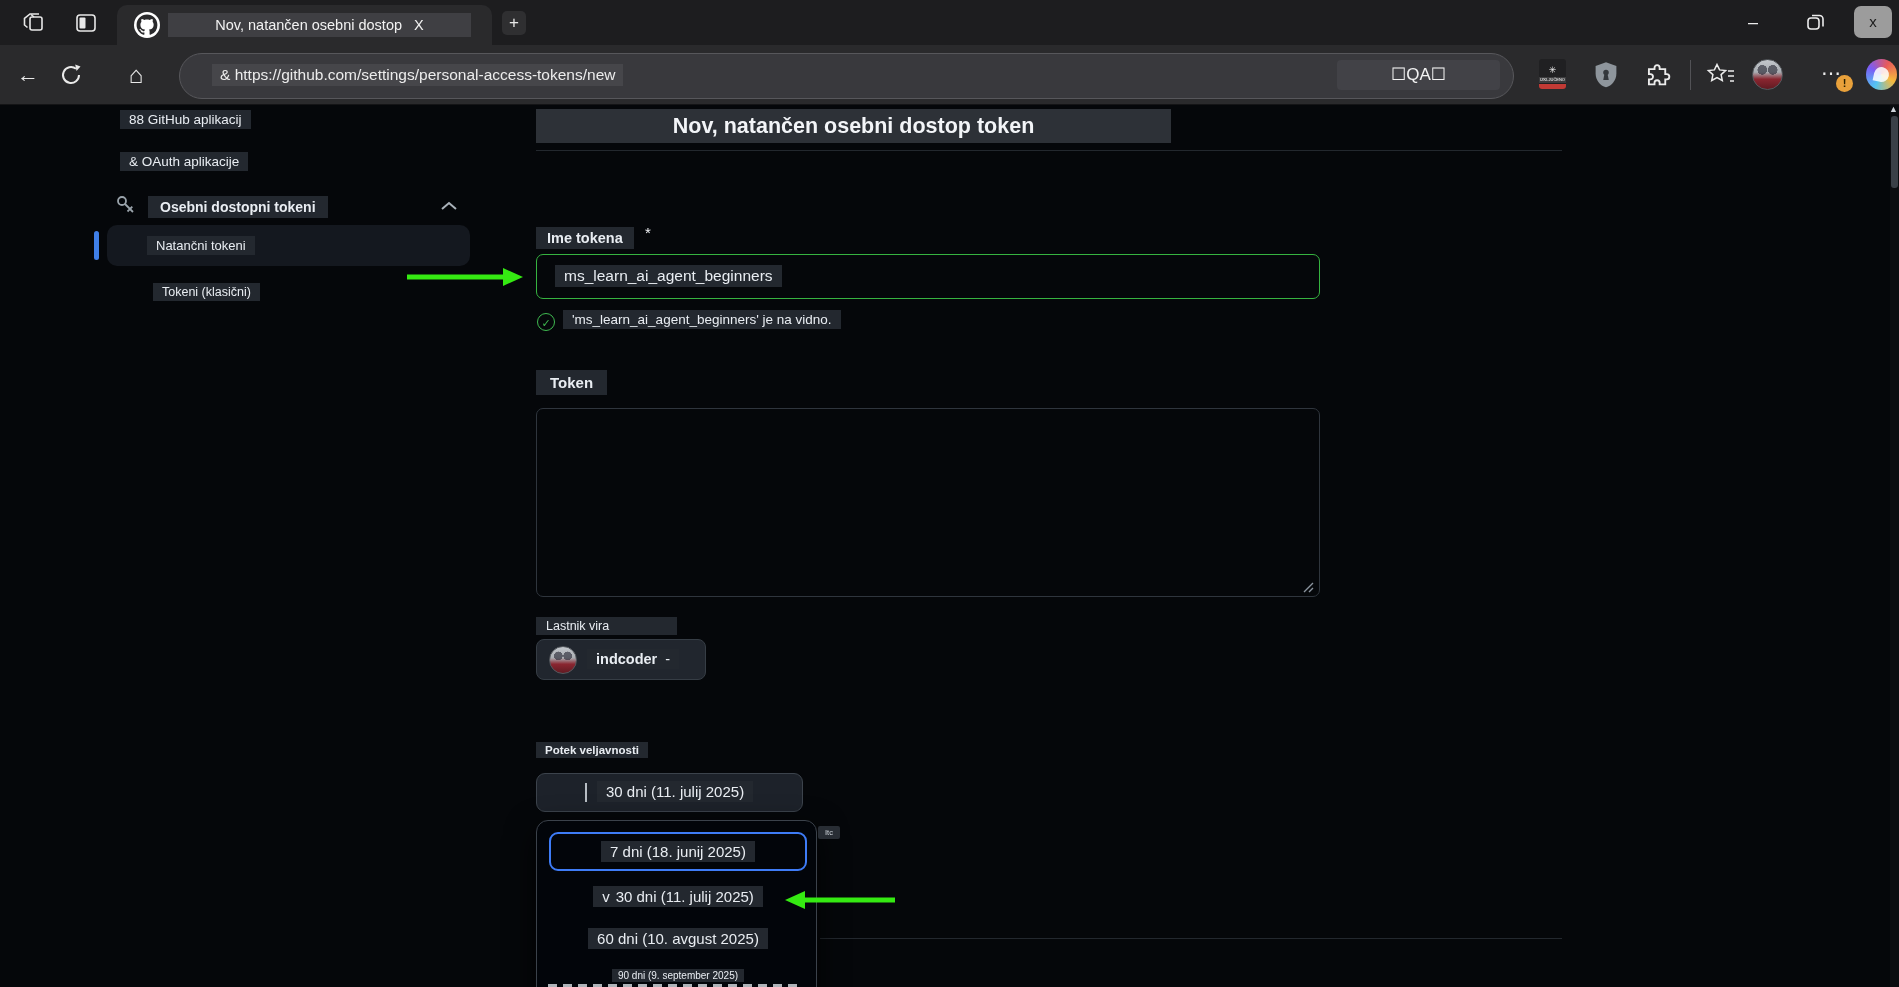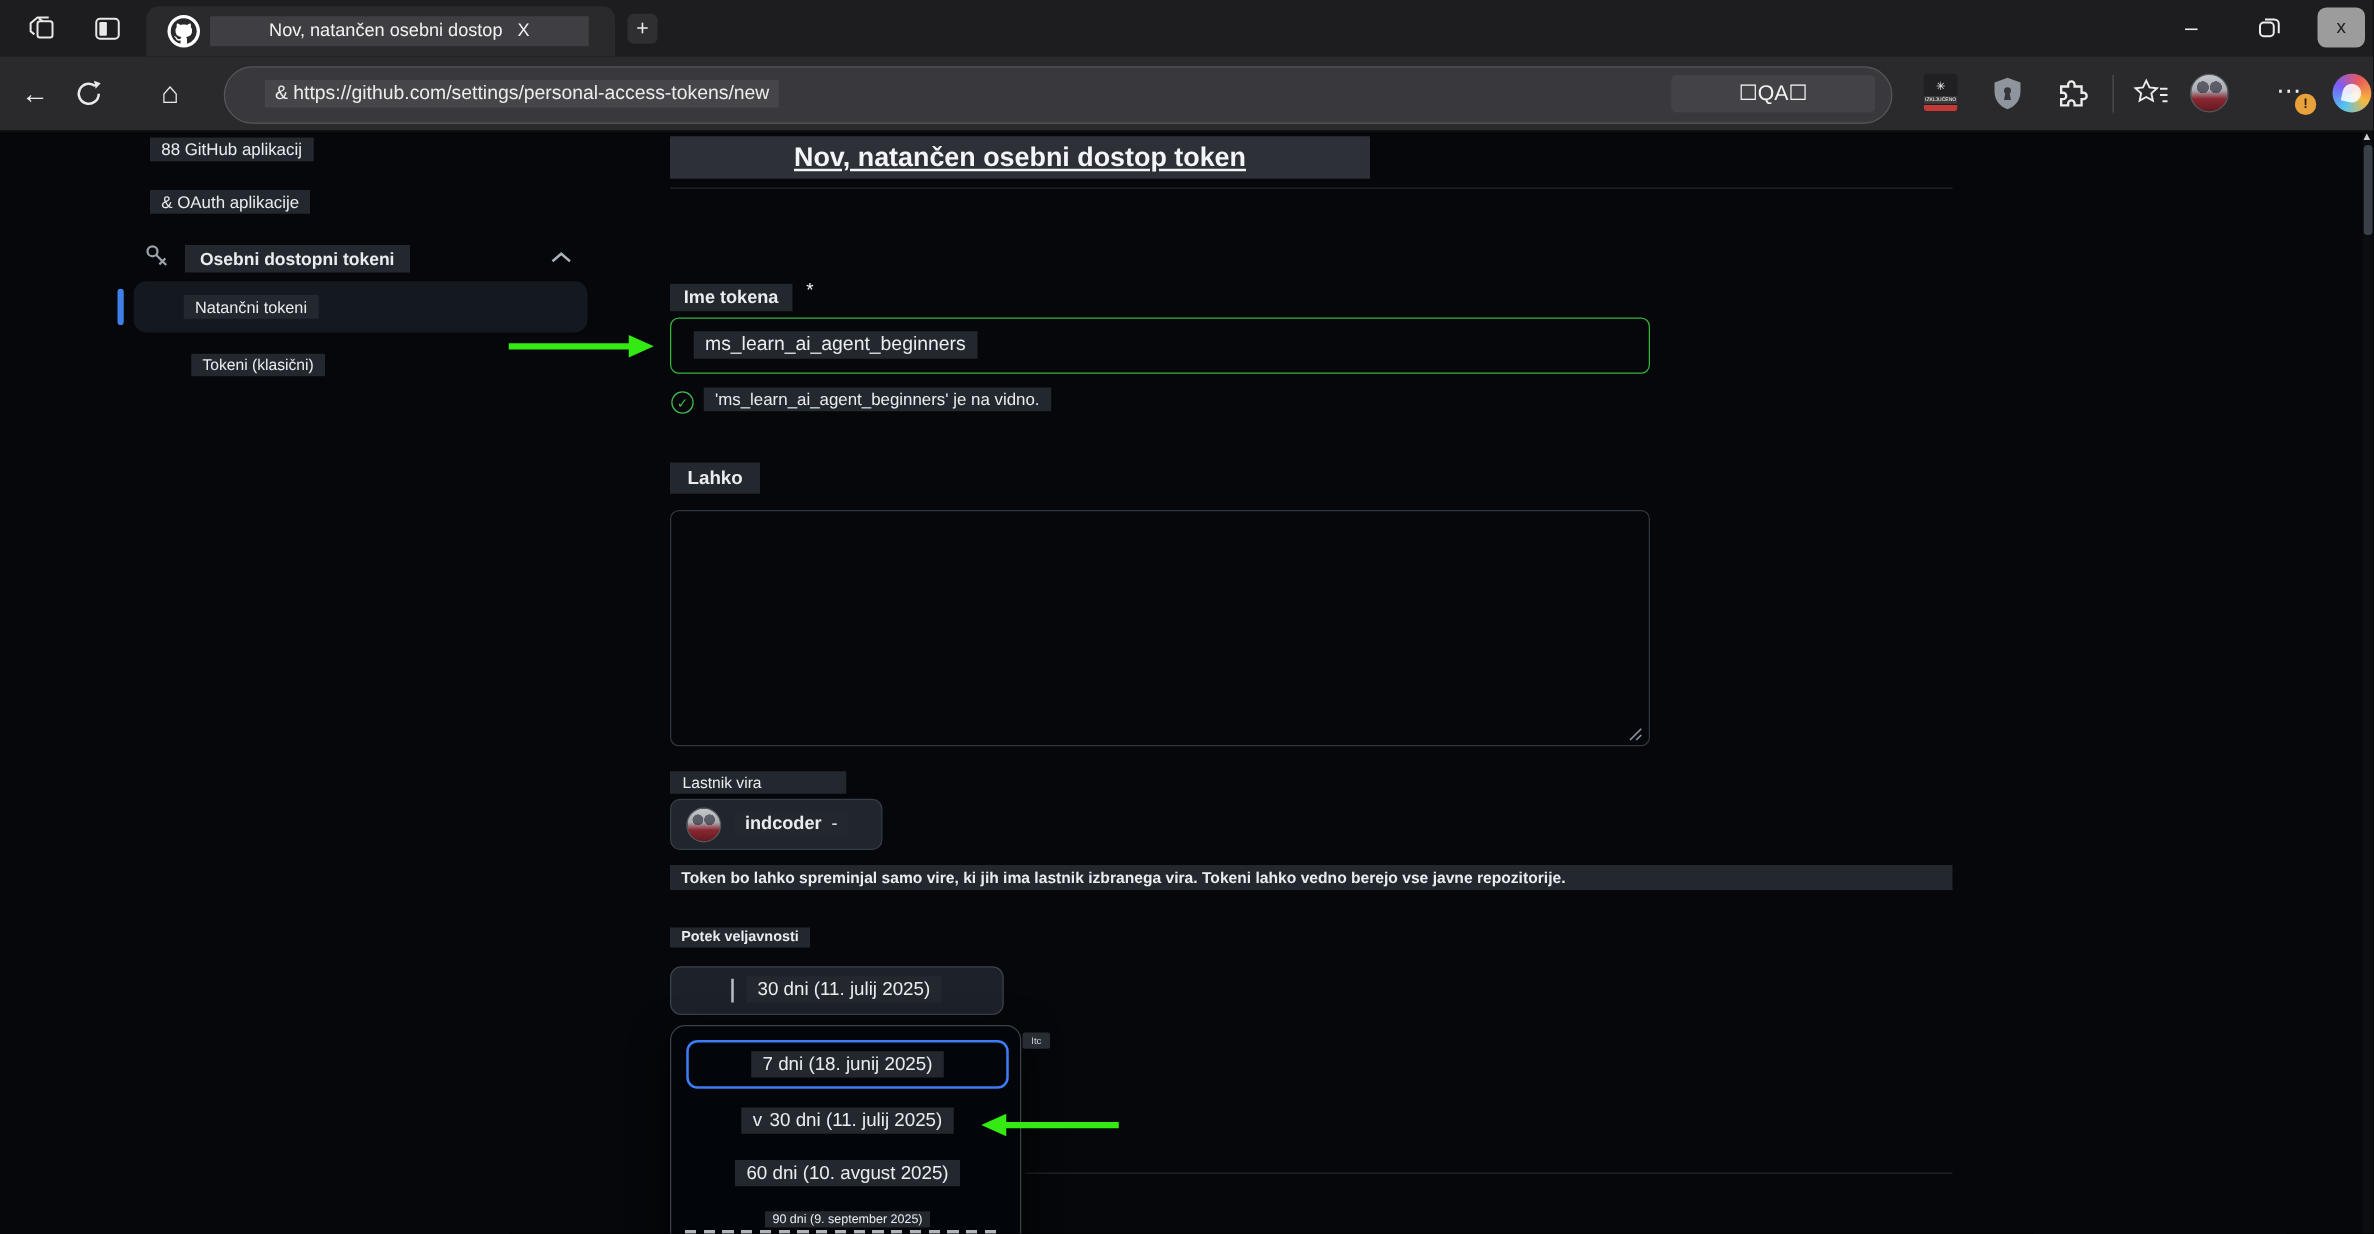--- a/index.html
+++ b/index.html
@@ -33,22 +33,22 @@
     background:conic-gradient(from 210deg,#53c4f2,#7b5cf5,#e8595b,#f6b93d,#53c4f2);}
   .warnbadge{left:1836px;top:75px;width:17px;height:17px;border-radius:50%;background:#e9a13b;color:#2b2100;
              font-size:11px;font-weight:bold;line-height:17px;text-align:center;}
   .extbox{left:1539px;top:59px;width:27px;height:30px;background:#202022;border-radius:3px;overflow:hidden;text-align:center;}
   .extspark{color:#f5f5f5;font-size:9px;line-height:10px;}
   .extlabel{display:block;background:#3c3c3e;color:#fff;font-size:4px;line-height:6px;}
   .extred{display:block;height:5px;background:#c13a35;margin-top:1px;}
   
   .hl{background:#23282f;color:#e9edf2;display:inline-block;padding:2px 9px;box-sizing:border-box;}
   .hl-dim{color:#c4cbd3;}
-  .pg-title{left:536px;top:109px;width:560px;height:34px;background:#2d3137;color:#f3f5f8;
-            font-size:21.5px;font-weight:600;line-height:34px;text-align:center;text-decoration:underline;}
+  .pg-title{left:536px;top:109px;width:635px;height:34px;background:#2d3137;color:#f3f5f8;
+            font-size:21.5px;font-weight:600;line-height:34px;text-align:center;}
   .divider{height:1px;background:#23282e;}
   .side-label{font-size:13px;}
   .sel-row{left:107px;top:225px;width:363px;height:41px;background:#14181f;border-radius:10px;}
   .sel-bar{left:94px;top:231px;width:5px;height:29px;border-radius:3px;background:#3f7fe8;}
   .green-input{left:536px;top:254px;width:784px;height:45px;border:1.5px solid #36b340;border-radius:7px;box-sizing:border-box;background:#05070a;}
   .txtarea{left:536px;top:408px;width:784px;height:189px;border:1px solid #2f353d;border-radius:7px;box-sizing:border-box;background:#05070a;}
   .owner-btn{left:536px;top:639px;width:170px;height:41px;background:#21262e;border:1px solid #363d45;border-radius:8px;box-sizing:border-box;}
   .select{left:536px;top:773px;width:267px;height:39px;background:#1d222a;border:1px solid #3c434c;border-radius:9px;box-sizing:border-box;}
   .caretbar{left:585px;top:783px;width:2px;height:19px;background:#c9ced5;opacity:.9;}
   .panel{left:536px;top:820px;width:281px;height:200px;background:#02050a;border:1.5px solid #3b424b;border-radius:12px;
@@ -194,37 +194,36 @@
       <line x1="2" y1="11" x2="99" y2="11" stroke="#35ea12" stroke-width="5"></line>
       <polygon points="98,2 118,11 98,20" fill="#35ea12"></polygon>
     </svg>
   </div>
 
   <div class="abs" style="left:537px;top:313px;width:18px;height:18px;border:1.7px solid #3fb950;border-radius:50%;
        color:#3fb950;font-size:11px;line-height:18px;text-align:center;box-sizing:border-box;">✓</div>
   <div class="abs hl" style="left:563px;top:310px;font-size:13.5px;">'ms_learn_ai_agent_beginners' je na vidno.</div>
 
 
-  <div class="abs hl" style="left:536px;top:370px;font-size:15px;font-weight:600;padding:4px 14px;">Lahko</div>
+  <div class="abs hl" style="left:536px;top:370px;font-size:15px;font-weight:600;padding:4px 14px;">Token</div>
   <div class="abs txtarea"></div>
   <div class="abs" style="left:1300px;top:579px;">
     <svg width="14" height="14" viewBox="0 0 14 14" stroke="#8b949e" stroke-width="1.4">
       <path d="M13 4 4 13M13 9l-4 4"></path>
     </svg>
   </div>
 
   <div class="abs hl" style="left:536px;top:617px;font-size:12.5px;padding:2px 10px;width:141px;">Lastnik vira</div>
   <div class="abs owner-btn">
     <div class="avatar" style="position:absolute;left:12px;top:6px;width:28px;height:28px;"></div>
     <div class="hl" style="position:absolute;left:50px;top:9px;font-size:14.5px;font-weight:600;">
       <span>indcoder</span>
       <span style="font-weight:400;margin-left:4px;">-</span>
     </div>
   </div>
-  <div class="abs hl" style="left:536px;top:692px;width:1026px;font-size:12.5px;font-weight:600;padding:3px 9px;">Token bo lahko spreminjal samo vire, ki jih ima lastnik izbranega vira. Tokeni lahko vedno berejo vse javne repozitorije.</div>
 
   <div class="abs hl" style="left:536px;top:742px;font-size:11.5px;font-weight:bold;padding:2px 9px;">Potek veljavnosti</div>
   <div class="abs select"></div>
   <div class="abs caretbar"></div>
   <div class="abs hl" style="left:597px;top:781px;font-size:15px;">30 dni (11. julij 2025)</div>
 
   <div class="abs divider" style="left:820px;top:938px;width:742px;"></div>
 
   <div class="abs panel"></div>
   <div class="abs minibadge">Itc</div>

